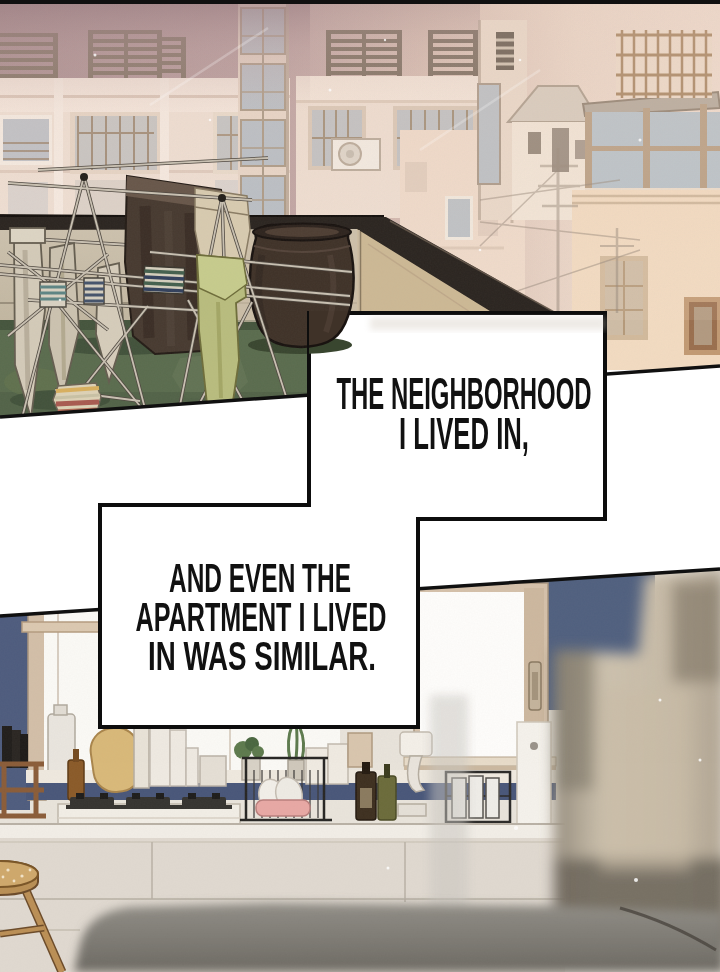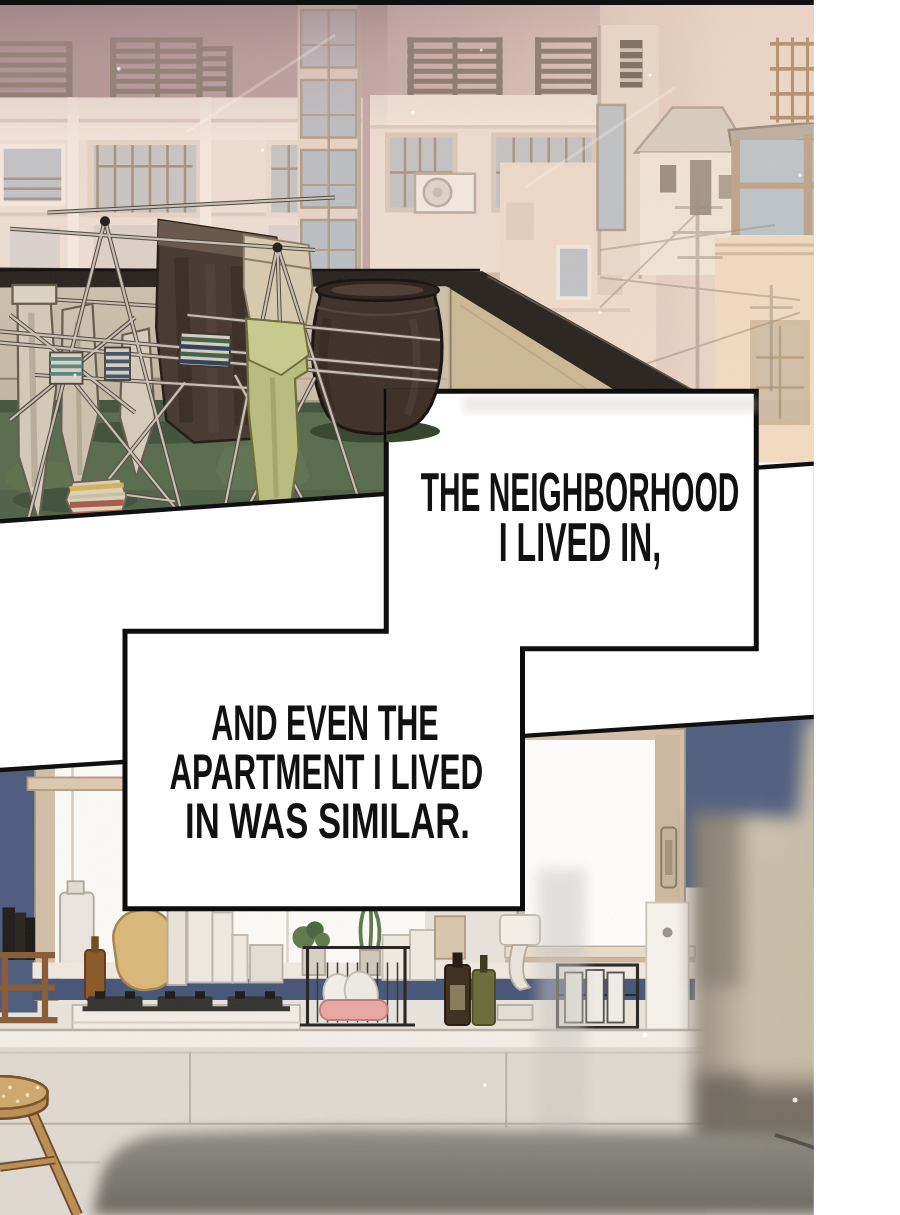--- a/index.html
+++ b/index.html
@@ -1,16 +1,16 @@
 <!DOCTYPE html>
 <html><head>
 <meta charset="utf-8">
 <style>
   html,body{margin:0;padding:0;background:#ffffff;}
-  #page{width:651px;height:972px;position:relative;overflow:hidden;background:#a21caf;
+  #page{width:720px;height:972px;position:relative;overflow:hidden;background:#a21caf;
         font-family:"Liberation Sans", sans-serif;}
   svg{display:block;}
 </style>
 </head>
 <body>
 <div id="page">
 <svg width="720" height="972" viewBox="0 0 720 972">
 <defs>
   <linearGradient id="skyG" x1="0" y1="0" x2="1" y2="0">
     <stop offset="0" stop-color="#9d8187"></stop>

